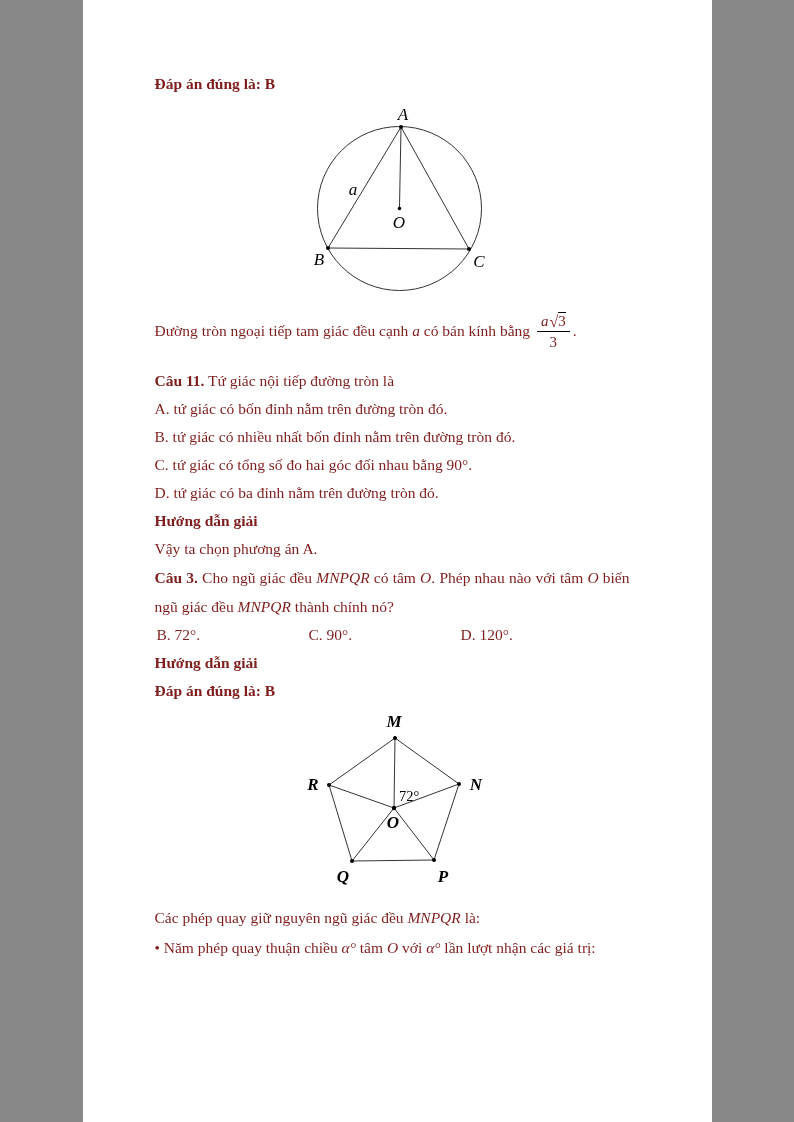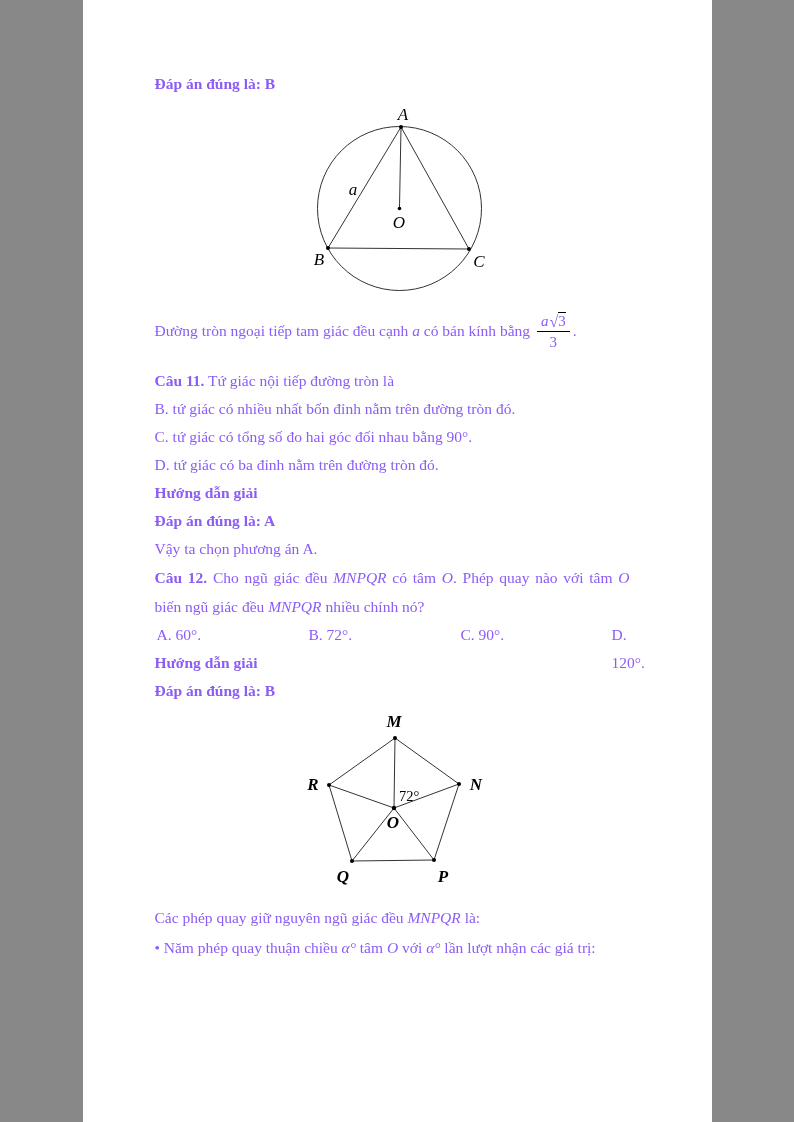--- a/index.html
+++ b/index.html
@@ -5,21 +5,21 @@
   html,body{margin:0;padding:0;background:#888;}
   .page{
     position:relative;
     width:629px;height:1122px;
     margin:0 auto;
     background:#ffffff;
     box-sizing:border-box;
     padding:70px 82px 0 72px;
     font-family:"Liberation Serif","DejaVu Serif",serif;
     font-size:15.5px;
-    color:#8b5cf6;
+    color:#7f1d1d;
     overflow:hidden;
   }
   p{margin:0;}
   .line{line-height:28px;}
   .b{font-weight:700;}
   i{font-style:italic;}
   
   .figwrap{text-align:center;}
   .fig1{margin-top:8px;height:190px;}
   .fig1 svg{position:relative;left:6px;}
@@ -63,31 +63,30 @@
       <text class="flbl" x="11" y="159" text-anchor="middle">B</text>
       <text class="flbl" x="171" y="161" text-anchor="middle">C</text>
       <text class="flbl" x="91" y="122" text-anchor="middle">O</text>
       <text class="flbl" x="45" y="89" text-anchor="middle">a</text>
     </svg>
   </div>
 
   <p class="radiusline"><span>Đường tròn ngoại tiếp tam giác đều cạnh </span><i>a</i><span> có bán kính bằng </span><span class="frac"><span class="num"><i>a</i><span class="sqrt">√</span><span class="rad">3</span></span><span class="den">3</span></span><span>.</span></p>
 
   <p class="line q11-first"><span class="b">Câu 11.</span><span> Tứ giác nội tiếp đường tròn là</span></p>
+  <p class="line">A. tứ giác có bốn đỉnh nằm trên đường tròn đó.</p>
   <p class="line">B. tứ giác có nhiều nhất bốn đỉnh nằm trên đường tròn đó.</p>
   <p class="line">C. tứ giác có tổng số đo hai góc đối nhau bằng 90°.</p>
   <p class="line">D. tứ giác có ba đỉnh nằm trên đường tròn đó.</p>
   <p class="line b">Hướng dẫn giải</p>
-  <p class="line b">Đáp án đúng là: A</p>
   <p class="line">Vậy ta chọn phương án A.</p>
 
-  <p class="q12stem"><span class="b">Câu 12.</span><span> Cho ngũ giác đều </span><i>MNPQR</i><span> có tâm </span><i>O</i><span>. Phép quay nào với tâm </span><i>O</i><span> biến ngũ giác đều </span><i>MNPQR</i><span> nhiều chính nó?</span></p>
+  <p class="q12stem"><span class="b">Câu 3.</span><span> Cho ngũ giác đều </span><i>MNPQR</i><span> có tâm </span><i>O</i><span>. Phép nhau nào với tâm </span><i>O</i><span> biến ngũ giác đều </span><i>MNPQR</i><span> thành chính nó?</span></p>
 
   <div class="optrow">
-    <span>A. 60°.</span>
     <span>B. 72°.</span>
     <span>C. 90°.</span>
     <span>D. 120°.</span>
   </div>
 
   <p class="line b">Hướng dẫn giải</p>
   <p class="line b">Đáp án đúng là: B</p>
 
   <div class="figwrap fig2">
     <svg width="200" height="173" viewBox="0 0 200 173">

